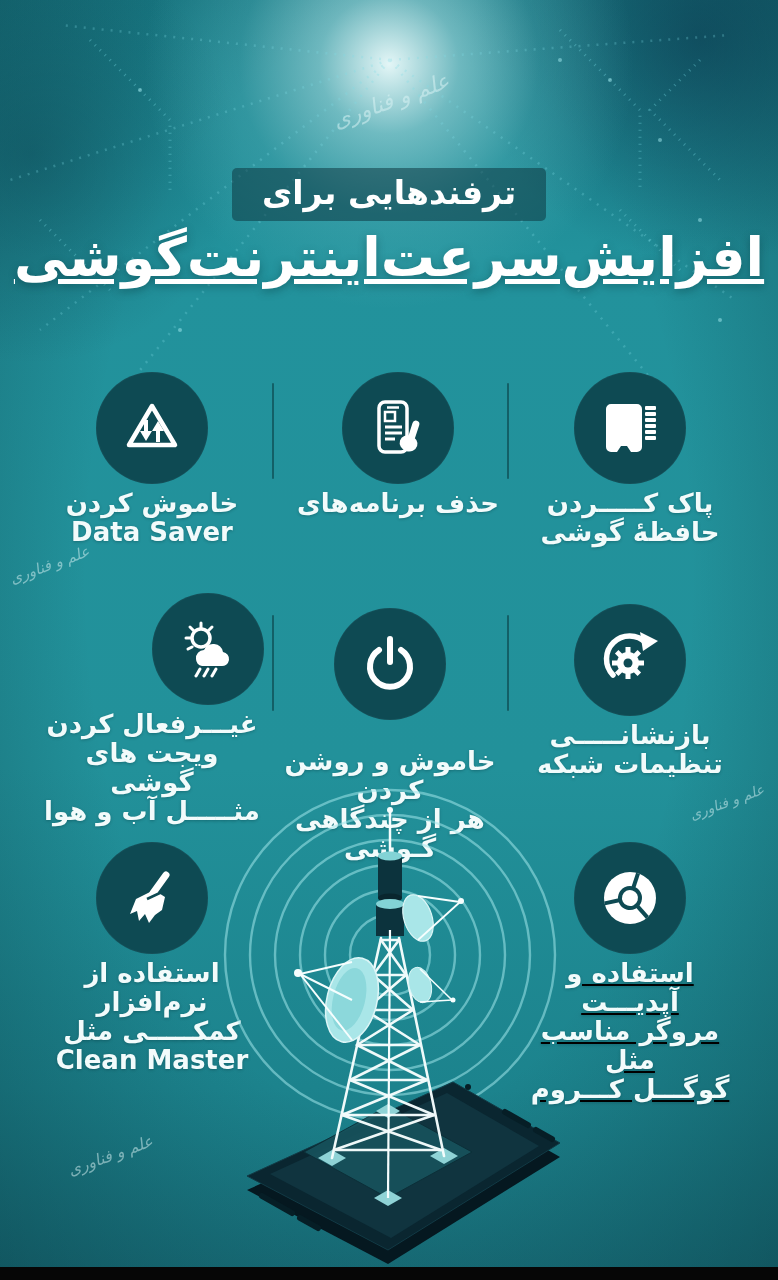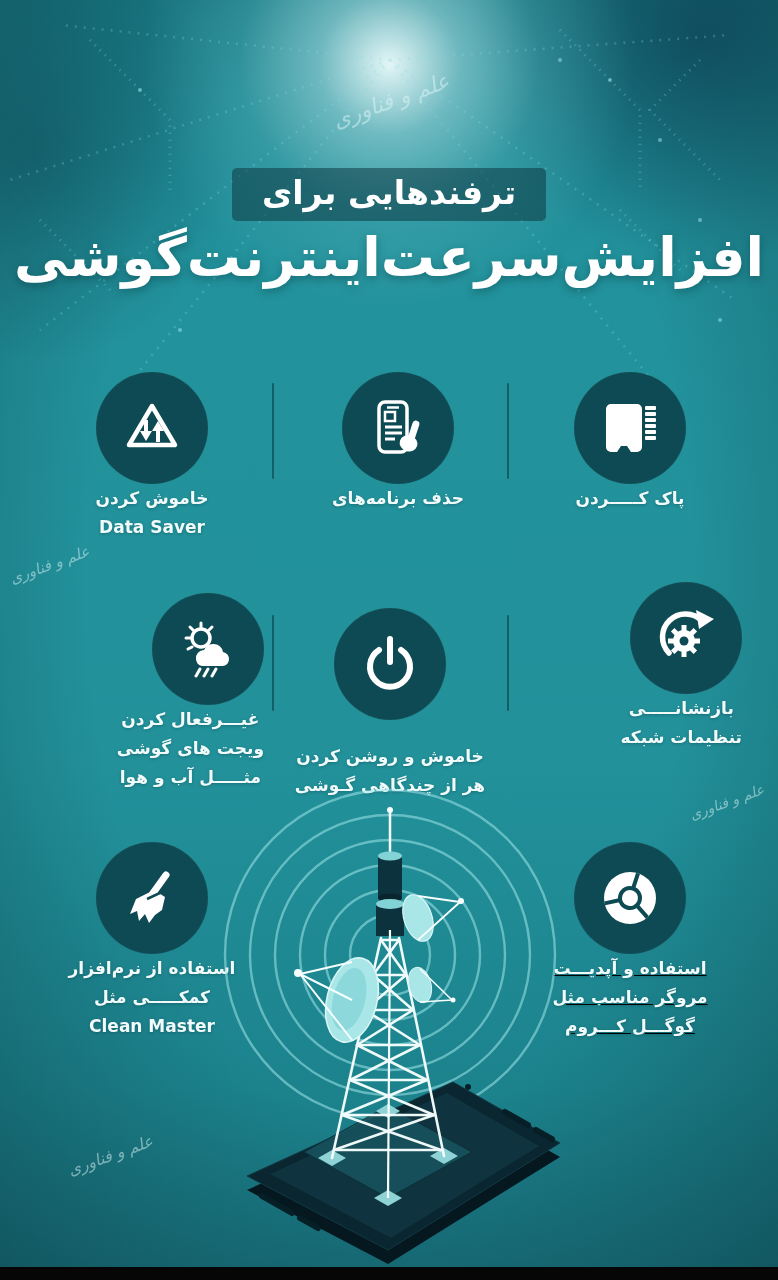--- a/index.html
+++ b/index.html
@@ -13,27 +13,27 @@
       radial-gradient(ellipse at 50% 45%, rgba(0,0,0,0) 55%, rgba(6,44,52,.38) 100%),
       linear-gradient(180deg,#1a7f8a 0%,#22929c 20%,#22919a 60%,#1c838d 85%,#186f7a 100%);
   }
   .wm{position:absolute;color:#dff6f7;font-family:"DejaVu Serif",serif;font-style:italic;
       letter-spacing:1px;transform:rotate(-20deg);opacity:.5;white-space:nowrap;}
   .badge-wrap{position:absolute;left:0;top:168px;width:778px;display:flex;justify-content:center;}
   .badge{background:rgba(11,51,61,.52);color:#fff;font-weight:bold;font-size:33px;
          padding:5px 30px 9px;border-radius:5px;}
   .main-title{position:absolute;left:0;top:226px;width:778px;text-align:center;color:#fff;
          font-weight:bold;font-size:54px;letter-spacing:-1px;
-         text-shadow:0 3px 8px rgba(0,40,46,.35);}
+         text-shadow:0 3px 8px rgba(0,40,46,.35);text-decoration:underline;}
   .tip{position:absolute;width:224px;display:flex;flex-direction:column;align-items:center;}
   .tip-circle{width:112px;height:112px;border-radius:50%;background:#0e4a53;
          box-shadow:0 0 0 1px rgba(255,255,255,.03) inset;
          display:flex;align-items:center;justify-content:center;}
-  .tip-label{text-align:center;color:#f2fbfb;font-weight:bold;
-         font-size:17px;line-height:29px;text-shadow:0 1px 3px rgba(0,40,46,.3);}
+  .tip-label{margin-top:5px;text-align:center;color:#f2fbfb;font-weight:bold;
+         font-size:26px;line-height:29px;text-shadow:0 1px 3px rgba(0,40,46,.3);}
   .divider{position:absolute;width:2px;background:rgba(7,54,61,.55);border-radius:1px;}
   .bottom-bar{position:absolute;left:0;bottom:0;width:778px;height:13px;background:#060606;}
   svg{display:block;}
 </style>
 </head>
 <body>
 
 <div id="canvas">
 
   <svg style="position:absolute;left:0;top:0;" width="778" height="420" viewBox="0 0 778 420">
@@ -89,20 +89,21 @@
             <rect x="47" y="16" width="11" height="4" rx="1"></rect>
             <rect x="47" y="22" width="11" height="4" rx="1"></rect>
             <rect x="47" y="28" width="11" height="4" rx="1"></rect>
             <rect x="47" y="34" width="11" height="4" rx="1"></rect>
             <rect x="47" y="40" width="11" height="4" rx="1"></rect>
           </g>
       </svg>
     </div>
     <div class="tip-label" dir="rtl">
       <div dir="auto">پاک کـــــردن</div>
+      <div dir="auto">حافظهٔ گوشی</div>
     </div>
   </div>
 
   <div class="tip" style="left:286px;top:372px;">
     <div class="tip-circle">
       <svg width="64" height="64" viewBox="0 0 64 64">
         <rect x="13" y="6" width="28" height="50" rx="6" fill="none" stroke="#fff" stroke-width="3.5"></rect>
         <line x1="21" y1="11.5" x2="33" y2="11.5" stroke="#fff" stroke-width="2.5"></line>
         <rect x="19" y="16" width="10" height="9" fill="none" stroke="#fff" stroke-width="2.5"></rect>
         <g stroke="#fff" stroke-width="3">
@@ -130,21 +131,21 @@
         <line x1="38" y1="46" x2="38" y2="34" stroke="#fff" stroke-width="4"></line>
         <polygon points="32,35 44,35 38,25" fill="#fff"></polygon>
       </svg>
     </div>
     <div class="tip-label" dir="rtl">
       <div dir="auto">خاموش کردن</div>
       <div dir="auto">Data Saver</div>
     </div>
   </div>
 
-  <div class="tip" style="left:518px;top:582px;align-items:flex-end;">
+  <div class="tip" style="left:518px;top:604px;">
     <div class="tip-circle">
       <svg width="64" height="64" viewBox="0 0 64 64">
         <path d="M15,47 A22,22 0 1 1 48,15" fill="none" stroke="#fff" stroke-width="5.5" stroke-linecap="round"></path>
         <polygon points="42,4 60,13 45,23" fill="#fff"></polygon>
         <g transform="translate(30,35)">
           <g fill="#fff">
               <rect x="-2.5" y="-16" width="5" height="6"></rect>
               <rect x="-2.5" y="10" width="5" height="6"></rect>
               <rect x="-16" y="-2.5" width="6" height="5"></rect>
               <rect x="10" y="-2.5" width="6" height="5"></rect>

